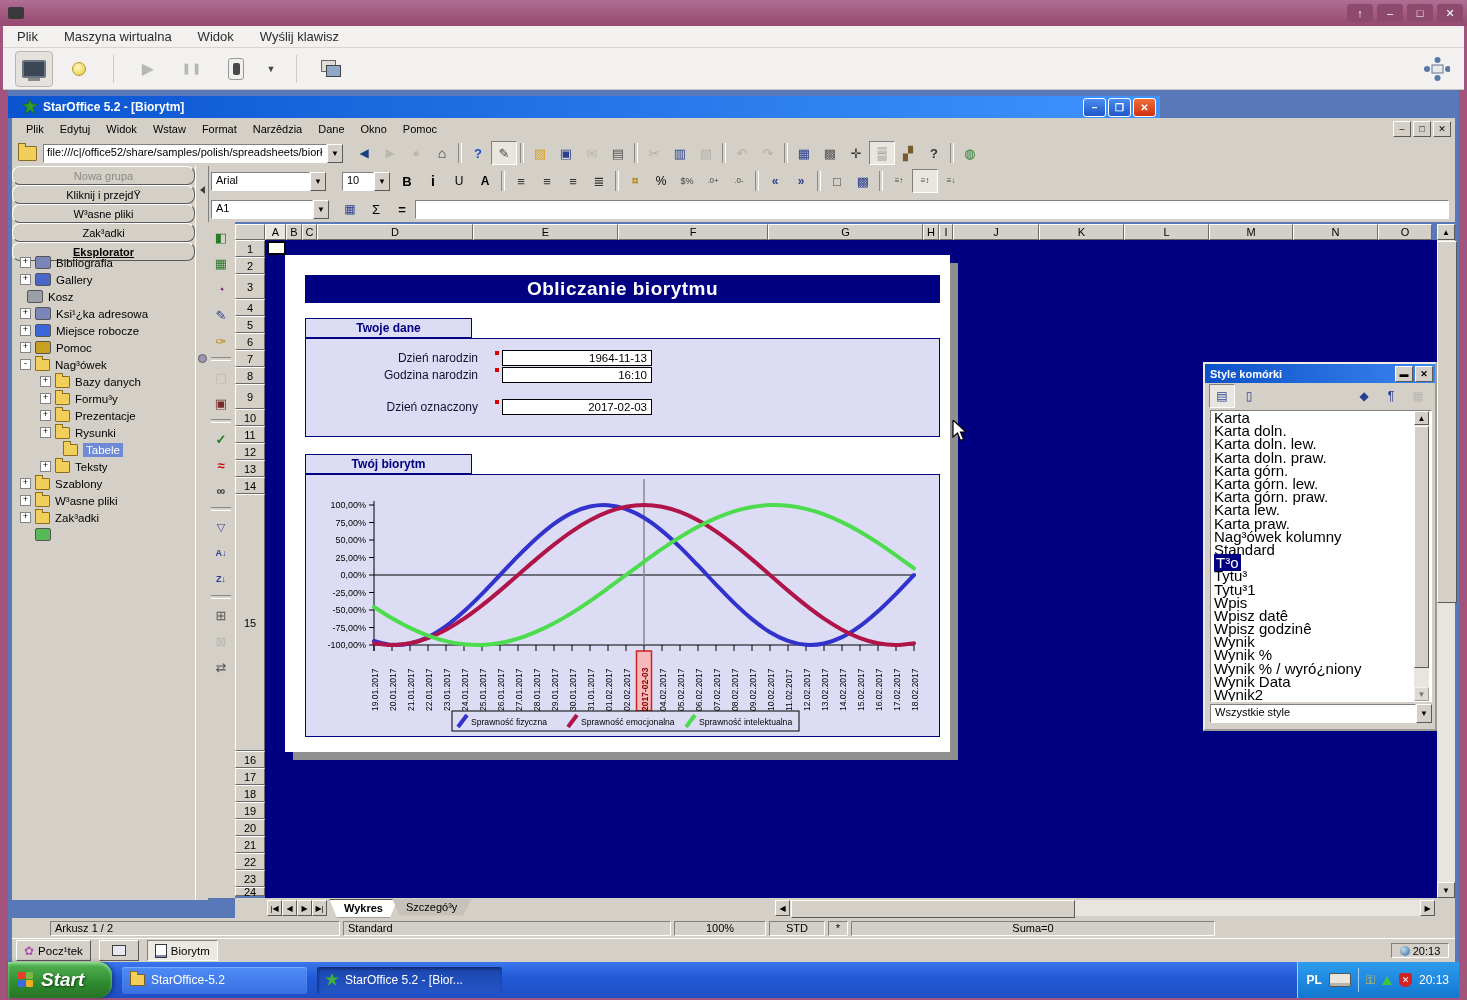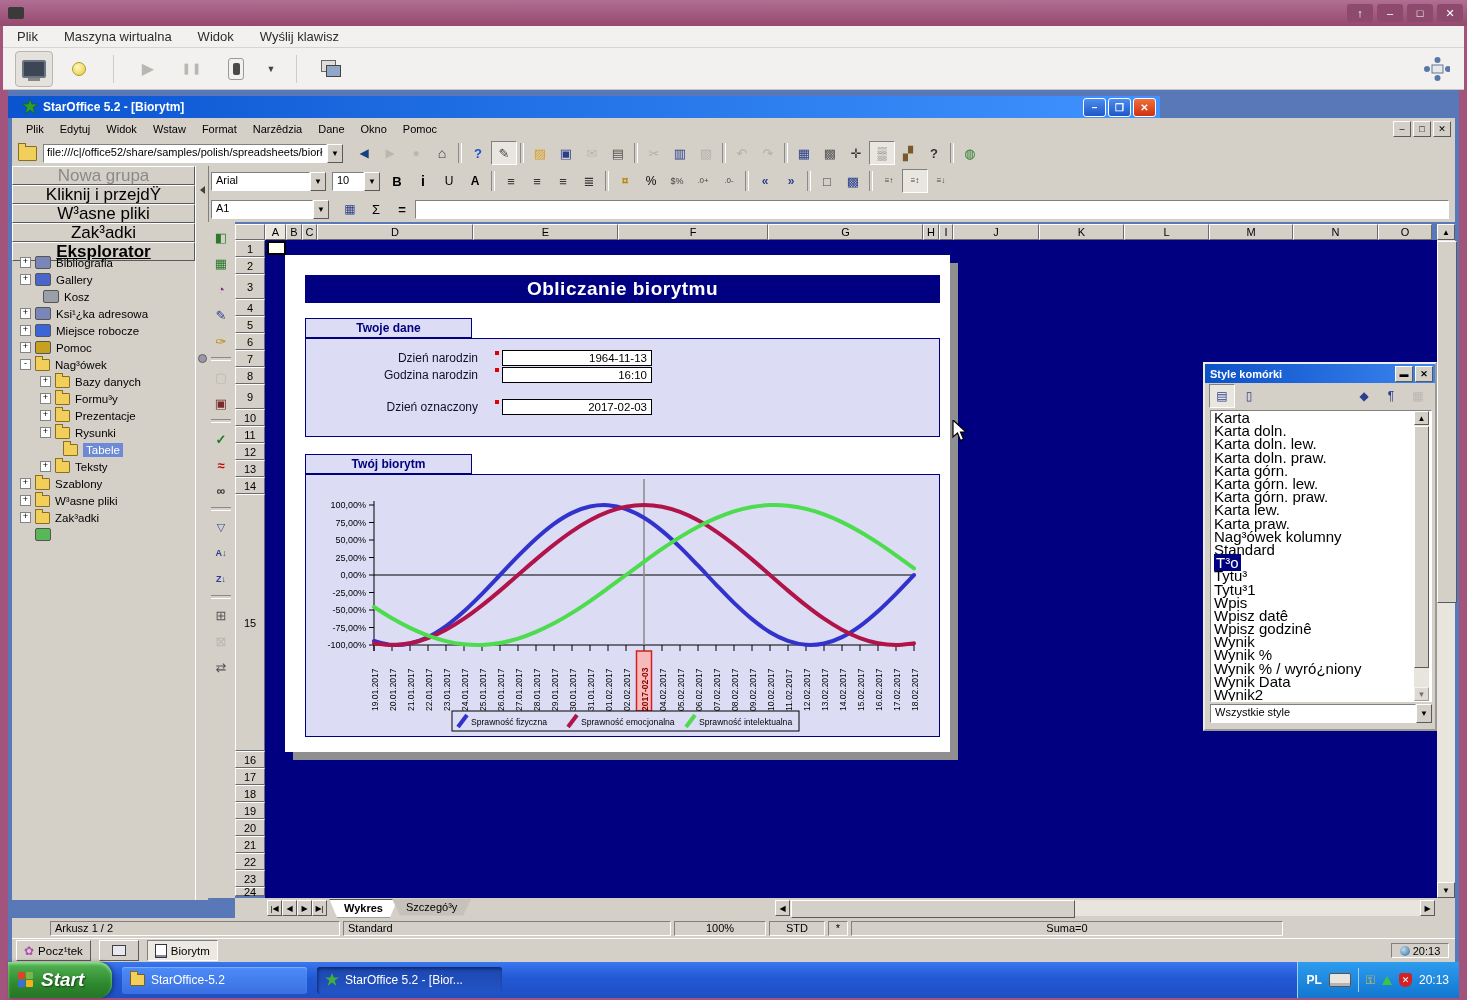--- a/index.html
+++ b/index.html
@@ -39,29 +39,29 @@
   .xpwb.close{background:linear-gradient(#f0703a,#d03010);}
   #so-menubar{left:12px;top:118px;width:1443px;height:22px;display:flex;align-items:center;gap:0;padding-left:6px;box-sizing:border-box;}
   .so-menu-item{padding:2px 8px;}
   .docwb{width:16px;height:14px;margin-left:2px;display:flex;align-items:center;justify-content:center;font-size:9px;}
   #so-urlbar{left:12px;top:140px;width:1443px;height:26px;display:flex;align-items:center;padding-left:6px;box-sizing:border-box;}
   #url-combo{width:300px;height:19px;display:flex;margin:0 8px 0 6px;}
   #url-input{flex:1;border:1px solid;border-color:#808080 #fff #fff #808080;background:#fff;
              font-size:11px;padding:1px 3px;white-space:nowrap;overflow:hidden;}
   .g{line-height:1;}
   #fmt-bar{left:207px;top:166px;width:1248px;height:30px;display:flex;align-items:center;padding-left:4px;box-sizing:border-box;}
-  #font-combo{width:115px;height:19px;display:flex;margin-right:6px;}
+  #font-combo{width:115px;height:19px;display:flex;margin-right:16px;}
   #size-combo{width:48px;height:19px;display:flex;margin-right:4px;}
   .combo-text{flex:1;border:1px solid;border-color:#808080 #fff #fff #808080;background:#fff;padding:1px 4px;font-size:11px;overflow:hidden;white-space:nowrap;}
   #formula-bar{left:207px;top:196px;width:1248px;height:26px;display:flex;align-items:center;padding-left:4px;box-sizing:border-box;}
   #cellref-combo{width:118px;height:19px;display:flex;margin-right:8px;}
   #formula-input{height:17px;flex:1;margin-right:6px;border:1px solid;border-color:#808080 #fff #fff #808080;background:#fff;}
   
   #sidebar{left:12px;top:166px;width:183px;height:734px;background:#d4d0c8;}
-  .sgb{height:17px;display:flex;align-items:center;justify-content:center;font-size:17px;}
+  .sgb{height:17px;display:flex;align-items:center;justify-content:center;font-size:11px;border-radius:8px;}
   #tree{position:absolute;left:0;top:88px;right:0;bottom:0;overflow:hidden;}
   .trow{height:17px;display:flex;align-items:center;font-size:11.5px;}
   .tog{width:9px;height:9px;border:1px solid #848484;background:#fff;font-size:9px;line-height:7px;text-align:center;flex:none;margin-right:4px;}
   .tico{width:14px;height:11px;border-radius:2px;margin-right:5px;flex:none;}
   .tsel{background:#6e8ad6;color:#fff;padding:1px 3px;}
   #side-strip{left:195px;top:166px;width:12px;height:734px;background:#d4d0c8;border-left:1px solid #fff;border-right:1px solid #808080;}
   
   #vtools{left:207px;top:222px;width:28px;height:676px;display:flex;flex-direction:column;align-items:center;padding-top:2px;box-sizing:border-box;background:#d4d0c8;}
   #vtools .tbtn{width:24px;height:24px;}
   .vsep{height:2px;width:20px;border-top:1px solid #8a8a8a;border-bottom:1px solid #fff;margin:3px 0;}
@@ -402,21 +402,21 @@
         <div class="trow" style="padding-left: 8px;">
           <div class="tog">+</div>
           <div class="tico" style="background: rgb(122, 134, 184); border: 1px solid rgb(85, 85, 85);"></div>
           <div>Bibliografia</div>
         </div>
         <div class="trow" style="padding-left: 8px;">
           <div class="tog">+</div>
           <div class="tico" style="background: rgb(74, 102, 200); border: 1px solid rgb(85, 85, 85);"></div>
           <div>Gallery</div>
         </div>
-        <div class="trow" style="padding-left: 16px;">
+        <div class="trow" style="padding-left: 0;">
           <div style="width: 15px;"></div>
           <div class="tico" style="background: rgb(154, 160, 168); border: 1px solid rgb(85, 85, 85);"></div>
           <div>Kosz</div>
         </div>
         <div class="trow" style="padding-left: 8px;">
           <div class="tog">+</div>
           <div class="tico" style="background: rgb(122, 134, 184); border: 1px solid rgb(85, 85, 85);"></div>
           <div>Ksi¹¿ka adresowa</div>
         </div>
         <div class="trow" style="padding-left: 8px;">
@@ -743,21 +743,21 @@
       <div style="width:20px;height:16px;" class="gray"></div>
     </div>
   </div>
 
   <div id="statusbar" class="abs">
     <div class="spanel" style="width:290px;margin-left:36px;">Arkusz 1 / 2</div>
     <div class="spanel" style="width:328px;">Standard</div>
     <div class="spanel" style="width:92px;justify-content:center;">100%</div>
     <div class="spanel" style="width:56px;justify-content:center;">STD</div>
     <div class="spanel" style="width:20px;justify-content:center;">*</div>
-    <div class="spanel" style="width:432px;justify-content:center;">Suma=0</div>
+    <div class="spanel" style="width:364px;justify-content:center;">Suma=0</div>
   </div>
 
   <div id="sotask" class="abs">
     <div class="sotb raised">
       <span style="color:#b050b0;font-size:12px;">✿</span>
       <span>Pocz¹tek</span>
     </div>
     <div class="sotb raised" style="width:24px;justify-content:center;">
       <span style="display:inline-block;width:12px;height:9px;background:#e8e8f0;border:1px solid #404040;"></span>
     </div>

